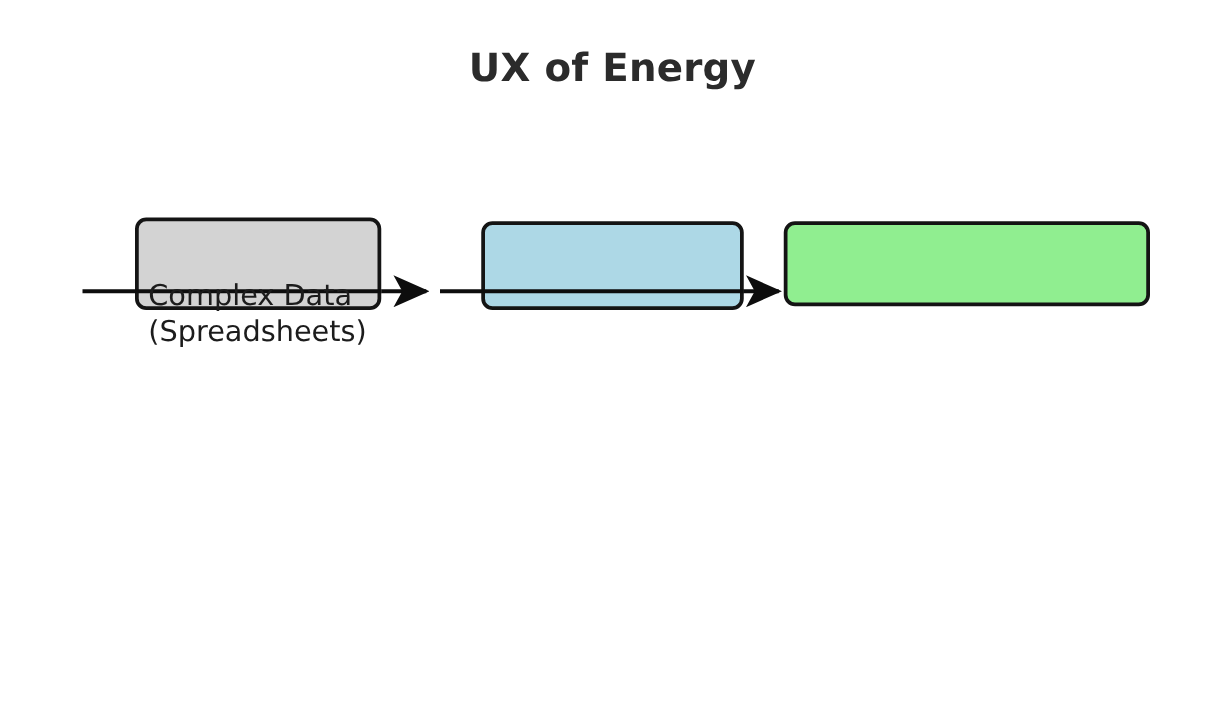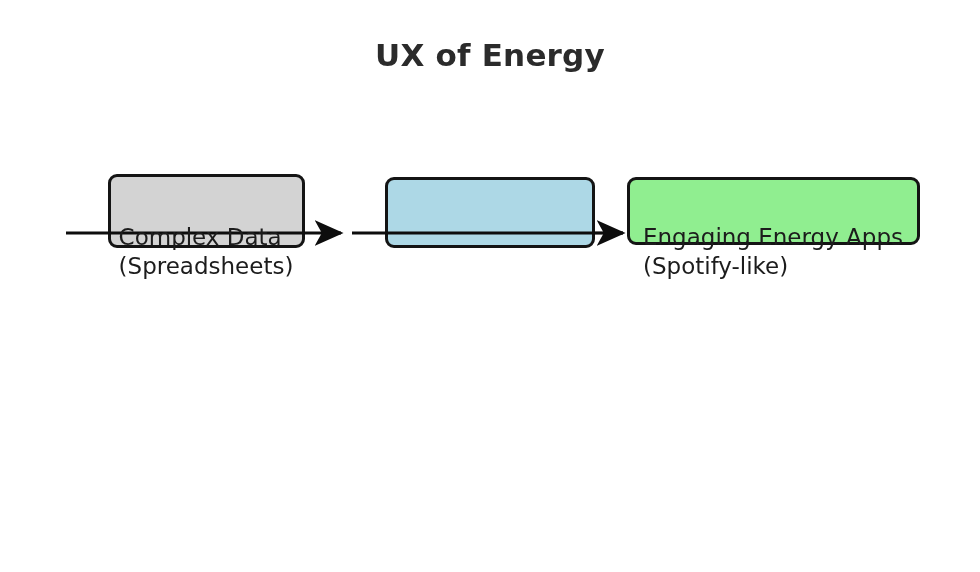--- a/index.html
+++ b/index.html
@@ -107,16 +107,14 @@
     </g>
   </svg>
 
   <div class="node" id="node-0" style="background: rgb(211, 211, 211); border-color: rgb(20, 20, 20);"></div>
   <div class="node-label" style="left: 206px; top: 211px; transform: translate(-50%, -50%); color: rgb(28, 28, 28);">Complex Data
 (Spreadsheets)</div>
 
   <div class="node" id="node-1" style="background: rgb(173, 216, 230); border-color: rgb(20, 20, 20);"></div>
 
   <div class="node" id="node-2" style="background: rgb(144, 238, 144); border-color: rgb(20, 20, 20);"></div>
-  <div class="node-label" style="left: 773px; top: 211px; transform: translate(-50%, -50%); color: rgb(28, 28, 28);">Engaging Energy Apps
-(Spotify-like)</div>
 
 </div>
 
 </body></html>

